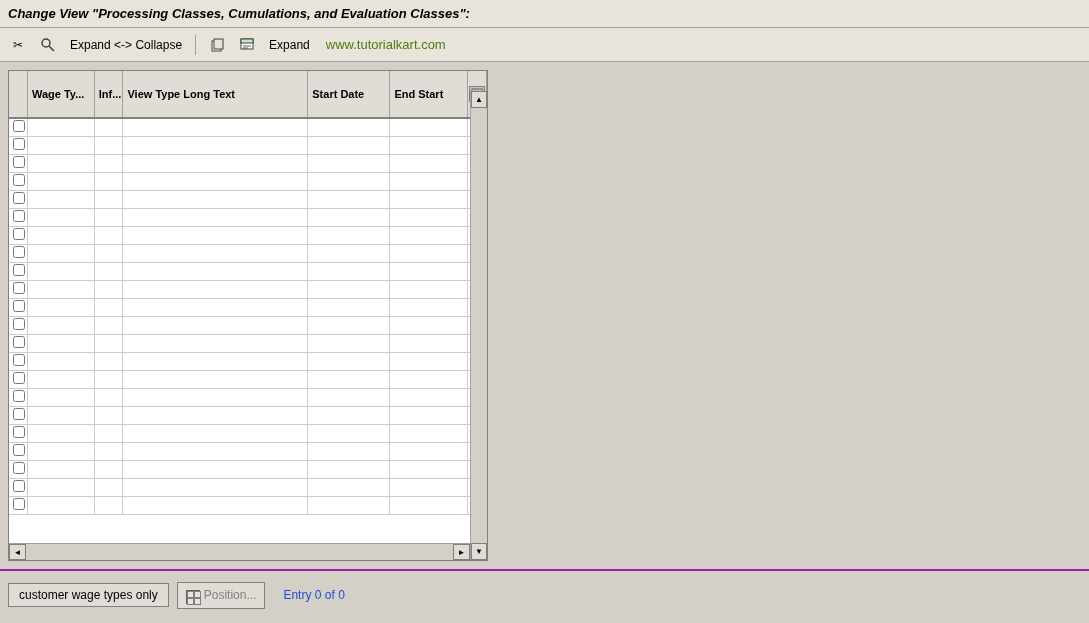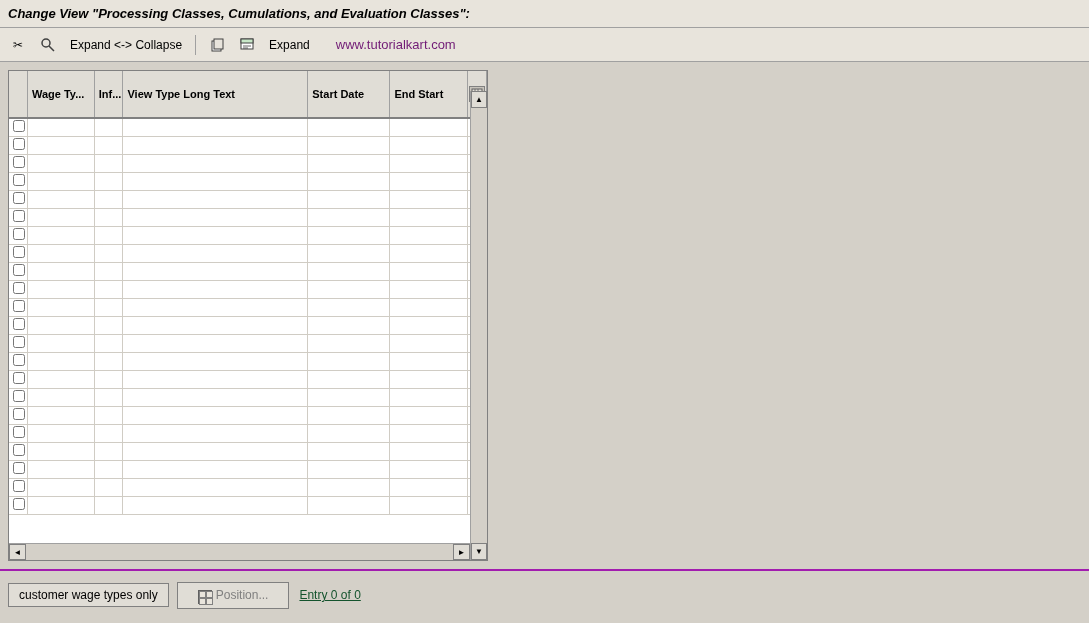--- a/index.html
+++ b/index.html
@@ -54,23 +54,23 @@
     }
 
     .toolbar-separator {
       width: 1px;
       height: 20px;
       background-color: #a0a0a0;
       margin: 0 3px;
     }
 
     .watermark {
-      color: #701a75;
+      color: #4d7c0f;
       font-size: 13px;
-      margin-left: 16px;
+      margin-left: 6px;
     }
 
     
     .main-area {
       background-color: #d4d0c8;
       padding: 8px;
       height: calc(623px - 34px - 32px - 50px);
       overflow: hidden;
     }
 
@@ -221,34 +221,33 @@
       border: 1px solid #808080;
       padding: 4px 10px;
       font-size: 12px;
       cursor: pointer;
       white-space: nowrap;
     }
 
     .position-btn {
       background-color: #e0ddd6;
       border: 1px solid #808080;
-      padding: 4px 20px;
+      padding: 4px 8px;
       font-size: 12px;
       cursor: pointer;
       display: flex;
       align-items: center;
       gap: 4px;
       color: #808080;
     }
 
     .entry-count {
       font-size: 12px;
-      color: #14532d;
-      margin-left: 2px;
-      text-decoration: underline;
+      color: #1d4ed8;
+      margin-left: 10px;
     }
 
     .position-small-icon {
       width: 14px;
       height: 14px;
       display: inline-grid;
       grid-template-columns: repeat(2, 7px);
       grid-template-rows: repeat(2, 7px);
       border: 1px solid #606060;
     }

